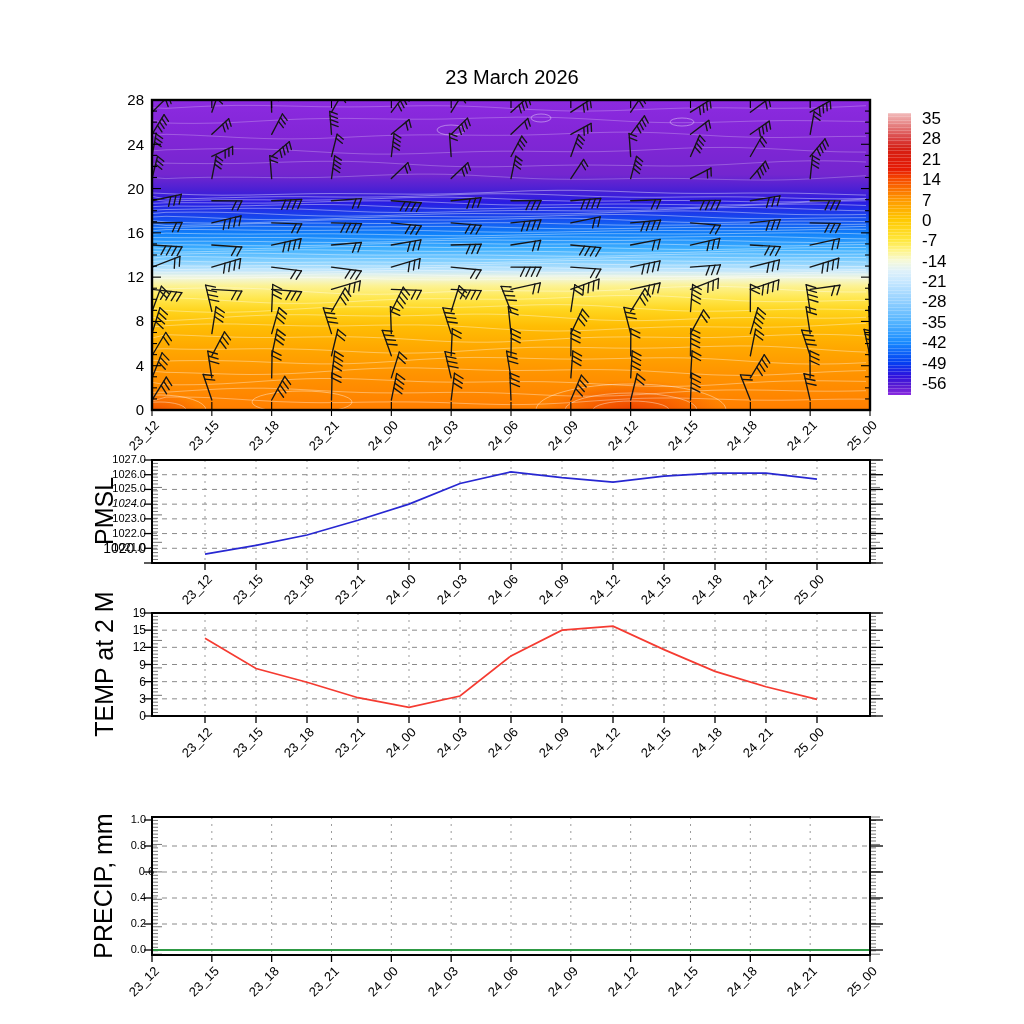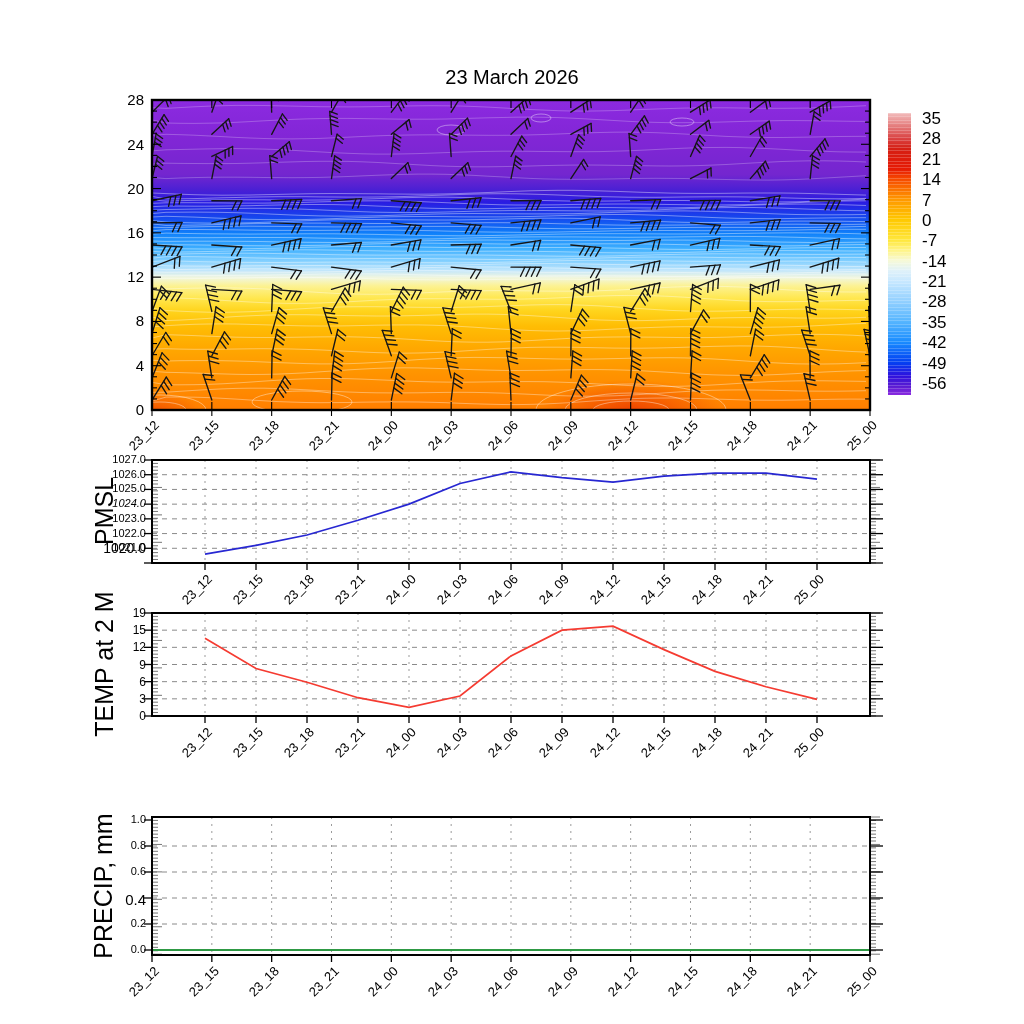--- a/index.html
+++ b/index.html
@@ -1378,22 +1378,22 @@
     <div class="xlab" style="left: 390px; top: 725px; width: 70px;">24_03</div>
     <div class="xlab" style="left: 441px; top: 725px; width: 70px;">24_06</div>
     <div class="xlab" style="left: 492px; top: 725px; width: 70px;">24_09</div>
     <div class="xlab" style="left: 543px; top: 725px; width: 70px;">24_12</div>
     <div class="xlab" style="left: 594px; top: 725px; width: 70px;">24_15</div>
     <div class="xlab" style="left: 645px; top: 725px; width: 70px;">24_18</div>
     <div class="xlab" style="left: 696px; top: 725px; width: 70px;">24_21</div>
     <div class="xlab" style="left: 747px; top: 725px; width: 70px;">25_00</div>
     <div class="ylab" style="left: 116px; top: 814px; width: 30px; font-size: 11px;">1.0</div>
     <div class="ylab" style="left: 116px; top: 840px; width: 30px; font-size: 11px;">0.8</div>
-    <div class="ylab" style="left: 116px; top: 866px; width: 30px; font-size: 11px;">0.6</div>
-    <div class="ylab" style="left: 116px; top: 892px; width: 30px; font-size: 15px;">0.4</div>
+    <div class="ylab" style="left: 124px; top: 866px; width: 30px; font-size: 11px;">0.6</div>
+    <div class="ylab" style="left: 116px; top: 892px; width: 30px; font-size: 11px;">0.4</div>
     <div class="ylab" style="left: 116px; top: 918px; width: 30px; font-size: 11px;">0.2</div>
     <div class="ylab" style="left: 116px; top: 944px; width: 30px; font-size: 11px;">0.0</div>
     <div class="xlab" style="left: 82px; top: 964px; width: 70px;">23_12</div>
     <div class="xlab" style="left: 141.833px; top: 964px; width: 70px;">23_15</div>
     <div class="xlab" style="left: 201.667px; top: 964px; width: 70px;">23_18</div>
     <div class="xlab" style="left: 261.5px; top: 964px; width: 70px;">23_21</div>
     <div class="xlab" style="left: 321.333px; top: 964px; width: 70px;">24_00</div>
     <div class="xlab" style="left: 381.167px; top: 964px; width: 70px;">24_03</div>
     <div class="xlab" style="left: 441px; top: 964px; width: 70px;">24_06</div>
     <div class="xlab" style="left: 500.833px; top: 964px; width: 70px;">24_09</div>

